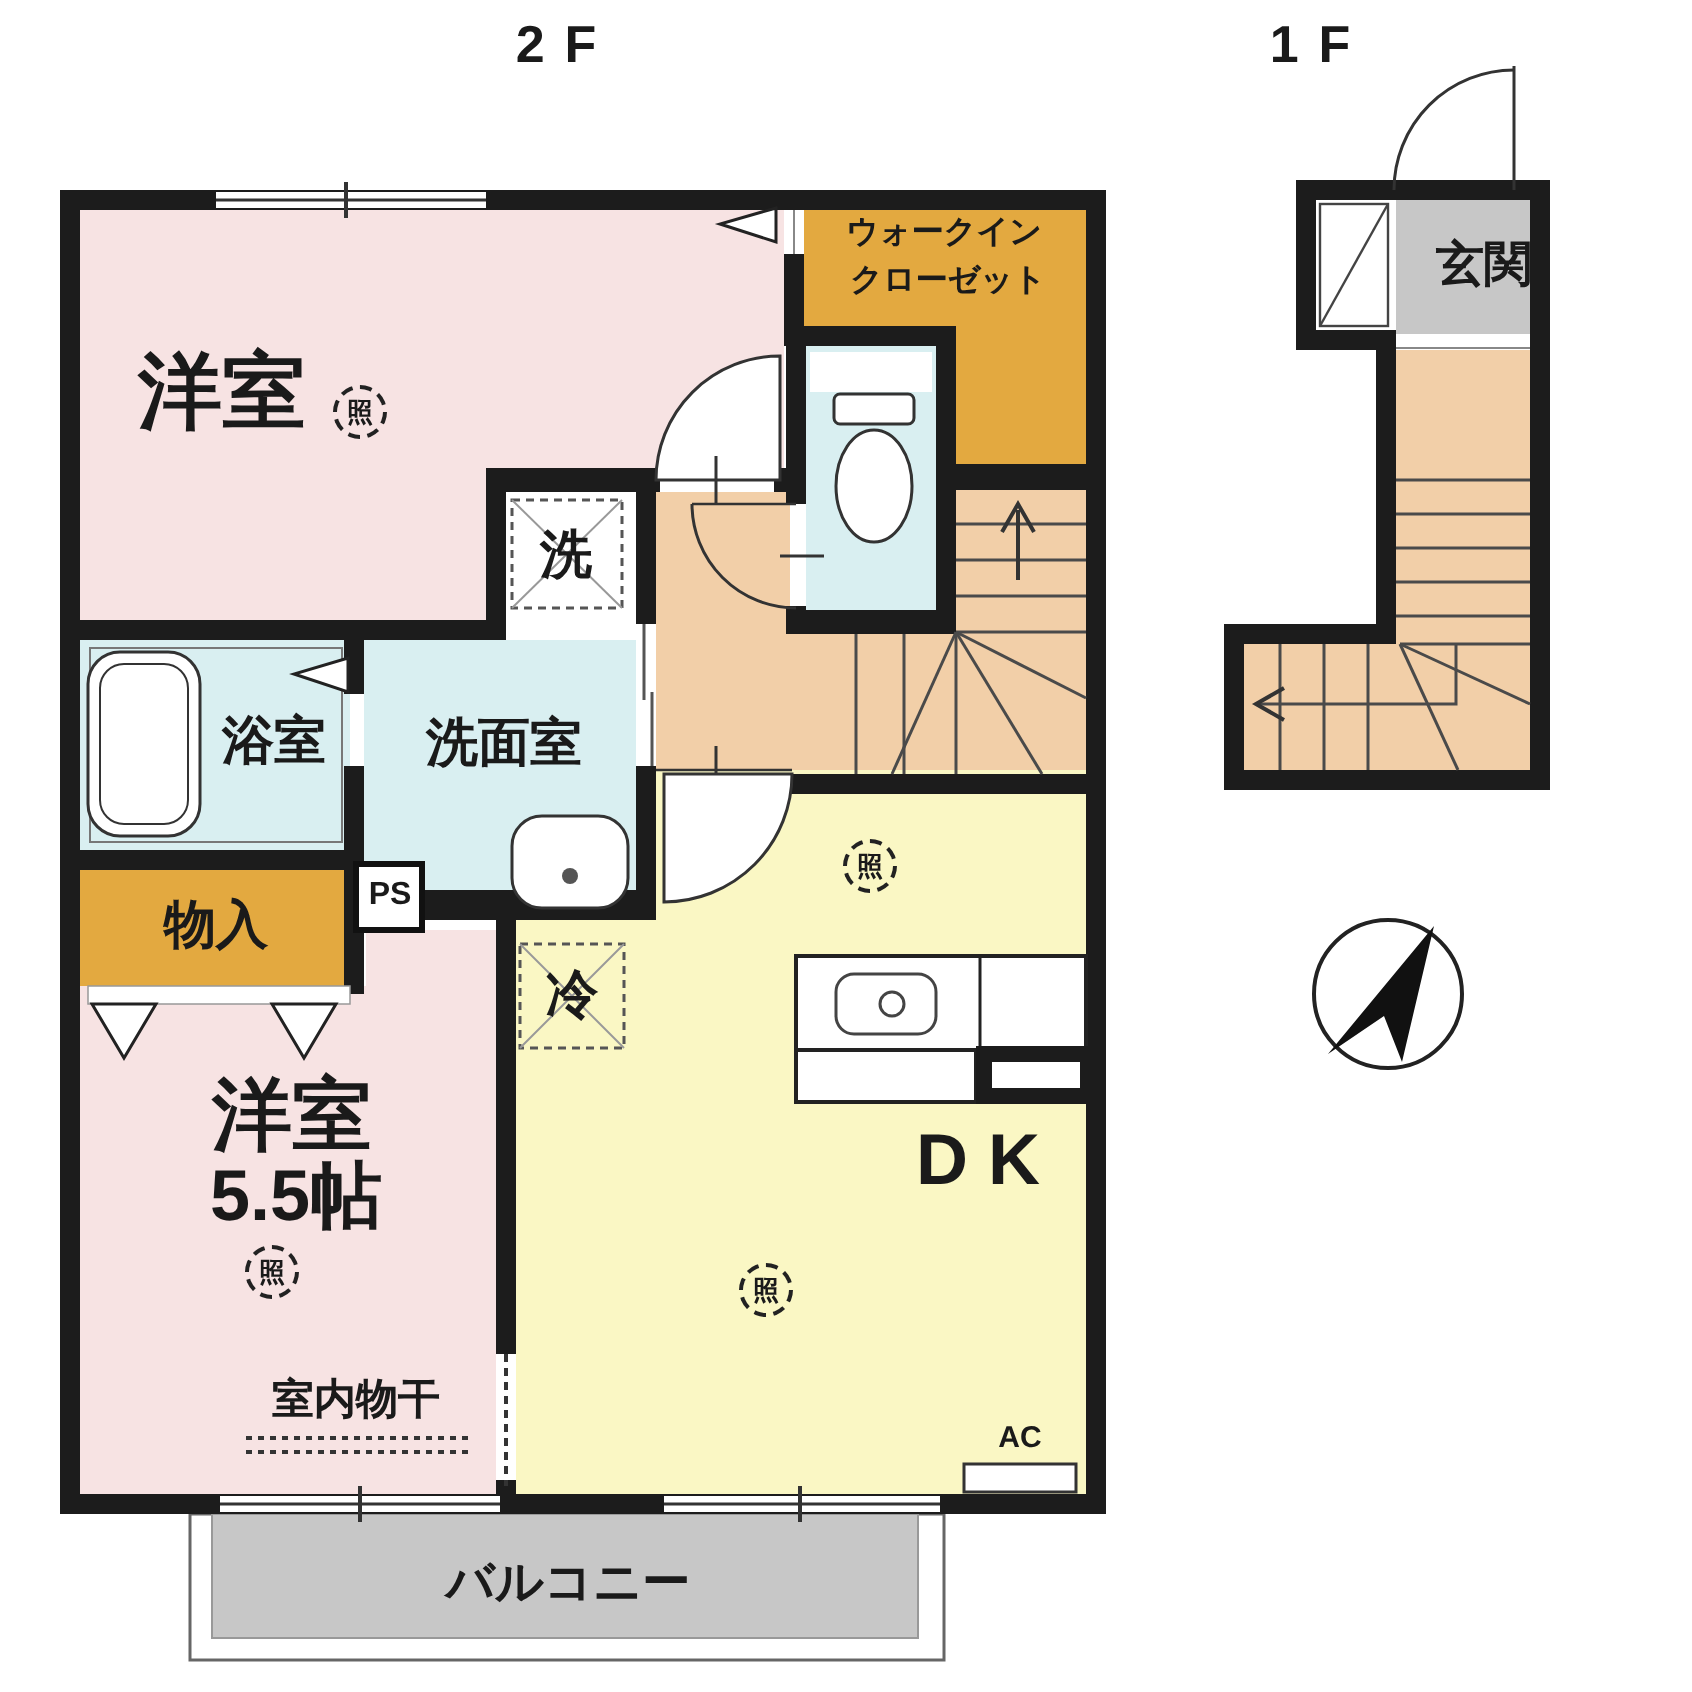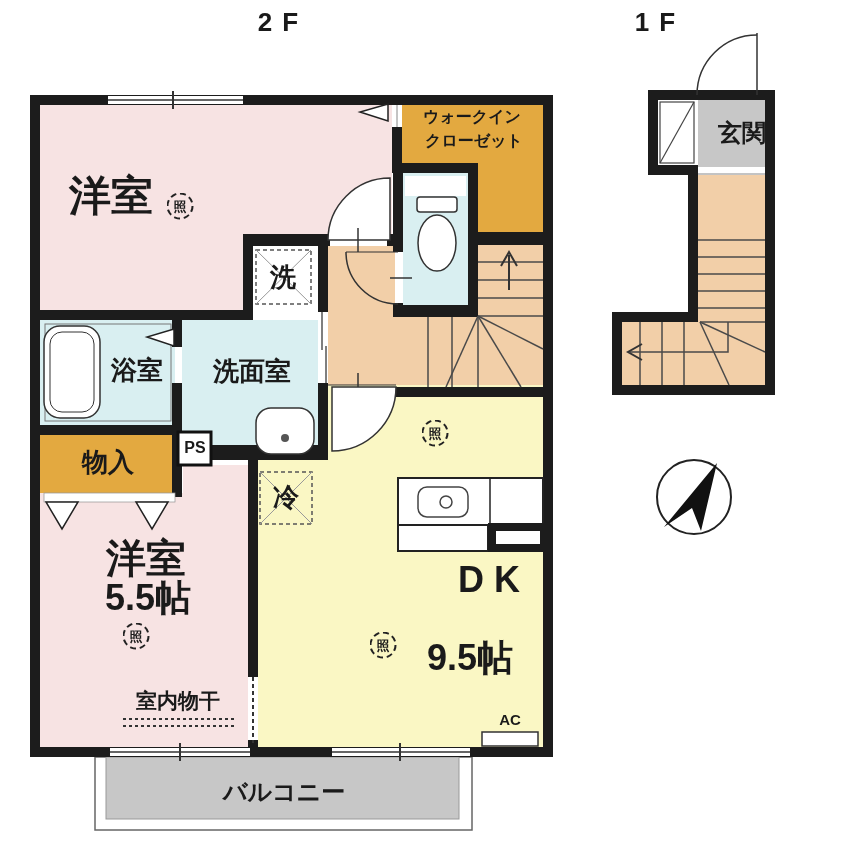--- a/index.html
+++ b/index.html
@@ -223,21 +223,20 @@
   <div class="lbl" style="left:137px;top:370px;font-size:26px;">浴室</div>
   <div class="lbl" style="left:252px;top:371px;font-size:26px;">洗面室</div>
   <div class="lbl" style="left:195px;top:448px;font-size:16px;">PS</div>
   <div class="lbl" style="left:108px;top:462px;font-size:26px;">物入</div>
   <div class="lbl" style="left:286px;top:497px;font-size:26px;">冷</div>
 
   <div class="lbl" style="left:146px;top:558px;font-size:40px;">洋室</div>
   <div class="lbl" style="left:148px;top:598px;font-size:36px;">5.5帖</div>
 
   <div class="lbl" style="left:468px;top:580px;font-size:36px;letter-spacing:10px;margin-left:26px;">DK</div>
-  <div class="lbl" style="left:470px;top:658px;font-size:36px;">9.5帖</div>
 
   <div class="lbl" style="left:178px;top:700px;font-size:21px;">室内物干</div>
   <div class="lbl" style="left:510px;top:719px;font-size:15px;">AC</div>
   <div class="lbl" style="left:284px;top:792px;font-size:24px;">バルコニー</div>
   <div class="lbl" style="left:730px;top:133px;font-size:24px;margin-left:12px;">玄関</div>
 
   <div class="light" style="left:180px;top:206px;">照</div>
   <div class="light" style="left:435px;top:433px;">照</div>
   <div class="light" style="left:383px;top:645px;">照</div>
   <div class="light" style="left:136px;top:636px;">照</div>

